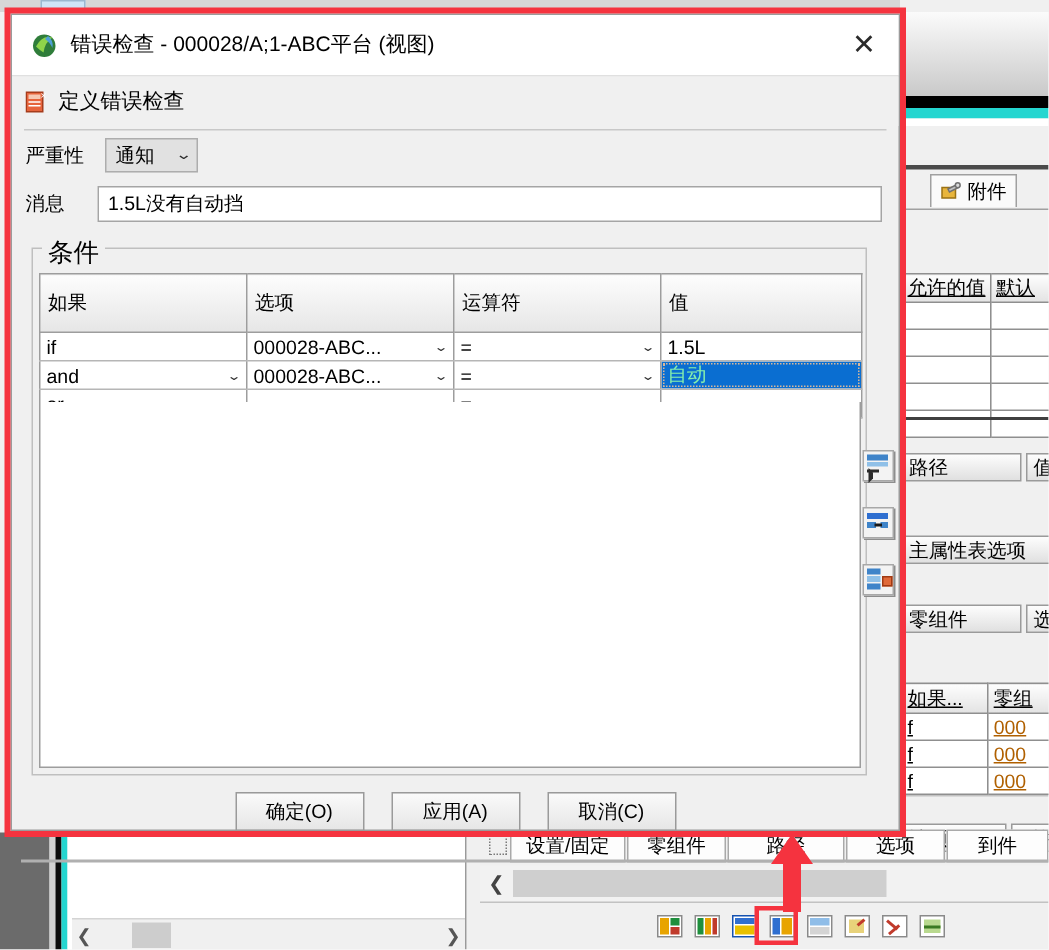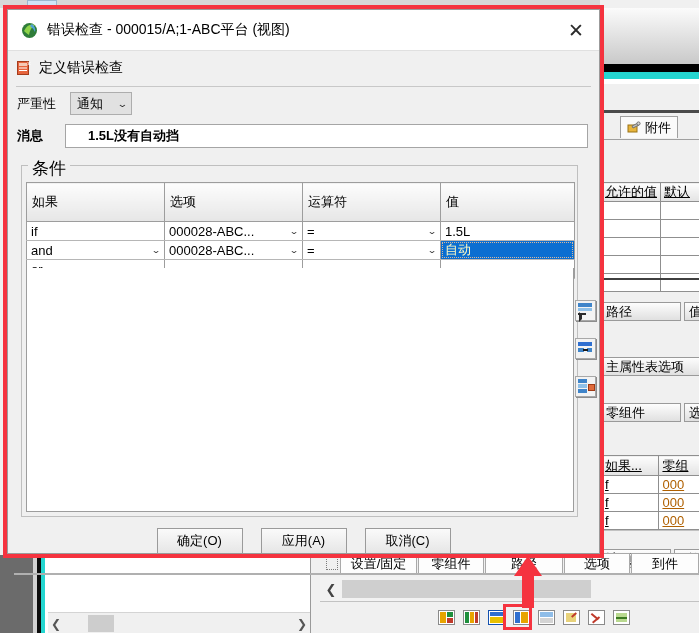--- a/index.html
+++ b/index.html
@@ -248,21 +248,21 @@
   }
   .combo .cv { flex: 1; white-space: nowrap; }
   .combo .carrow {
     width: 17px; text-align: center; color: #2b2b2b; font-size: 9px;
     transform: scaleX(1.5);
   }
 
   .textinput {
     height: 24px; background: #fff; border: 1px solid #a5a5a5;
     box-sizing: border-box; display: flex; align-items: center;
-    padding-left: 22px; font-size: 13px;
+    padding-left: 6px; font-size: 13px;
   }
 
   
   .groupbox {
     position: absolute; left: 13px; top: 155px; width: 557px; height: 352px;
     border: 1px solid #bfbfbf; box-sizing: border-box;
   }
   .groupbox-legend {
     position: absolute; left: 20px; top: 147px; background: #f0f0f0;
     padding: 0 4px; font-size: 17px;
@@ -288,21 +288,21 @@
     display: flex; align-items: center; height: 100%;
     padding-left: 4px; box-sizing: border-box; overflow: hidden;
     white-space: nowrap;
   }
   .cell .txt { flex: 1; overflow: hidden; }
   .cell .dd {
     width: 16px; flex: 0 0 auto; text-align: center;
     color: #333; font-size: 8px; transform: scaleX(1.5);
   }
   .cell.sel {
-    background: #0a6ed1; color: #fef9c3;
+    background: #0a6ed1; color: #86efac;
     outline: 1px dotted #d8b79a; outline-offset: -2px;
   }
   .cond-blank {
     position: absolute; left: 18px; top: 258px; width: 548px; height: 244px;
     background: #fff; border: 1px solid #9d9d9d; border-top: none; box-sizing: border-box;
   }
 
   
   .sidebtns {
     position: absolute; left: 567px; top: 290px; width: 24px; height: 98px;
@@ -515,21 +515,21 @@
 <div id="dialog">
 
   <div class="titlebar">
     <span class="title-ico">
       <svg width="17" height="17" viewBox="0 0 17 17">
         <circle cx="8.5" cy="8.5" r="7.5" fill="#2f7d3a"></circle>
         <path d="M3 9 Q7 1 14 3 Q9 6 8 13 Q5 11 3 9 Z" fill="#8fd44a"></path>
         <path d="M11 2 Q15 5 14 10 Q12 6 9 4 Z" fill="#4e9fd6"></path>
       </svg>
     </span>
-    <span class="title-text">错误检查 - 000015/A;1-ABC平台 (视图)</span>
+    <span class="title-text">错误检查 - 000028/A;1-ABC平台 (视图)</span>
     <span class="close-btn">✕</span>
   </div>
   <div class="hdr-sep"></div>
 
   <div class="subhdr">
     <span class="subhdr-ico">
       <svg width="15" height="16" viewBox="0 0 15 16">
         <rect x="0.5" y="1.5" width="11" height="13" fill="#e6643c" stroke="#a53c1c"></rect>
         <rect x="2" y="3" width="8" height="3" fill="#f6c9b4"></rect>
         <rect x="2" y="7.5" width="8" height="1" fill="#ffffff"></rect>
@@ -543,21 +543,21 @@
   <div class="subhdr-line"></div>
 
   <div class="field-row" style="left:9px; top:82px; width:180px;">
     <span class="fld-label" style="width:53px;">严重性</span>
     <span class="combo" style="width:62px;">
       <span class="cv">通知</span>
       <span class="carrow">⌄</span>
     </span>
   </div>
 
-  <div class="field-row" style="left:9px; top:114px; width:575px;font-weight:bold;">
+  <div class="field-row" style="left:9px; top:114px; width:575px;">
     <span class="fld-label" style="width:48px;">消息</span>
     <span class="textinput" style="width:523px;">
       <span>1.5L没有自动挡</span>
     </span>
   </div>
 
   <div class="groupbox"></div>
   <span class="groupbox-legend">条件</span>
 
   <table class="cond-table">

